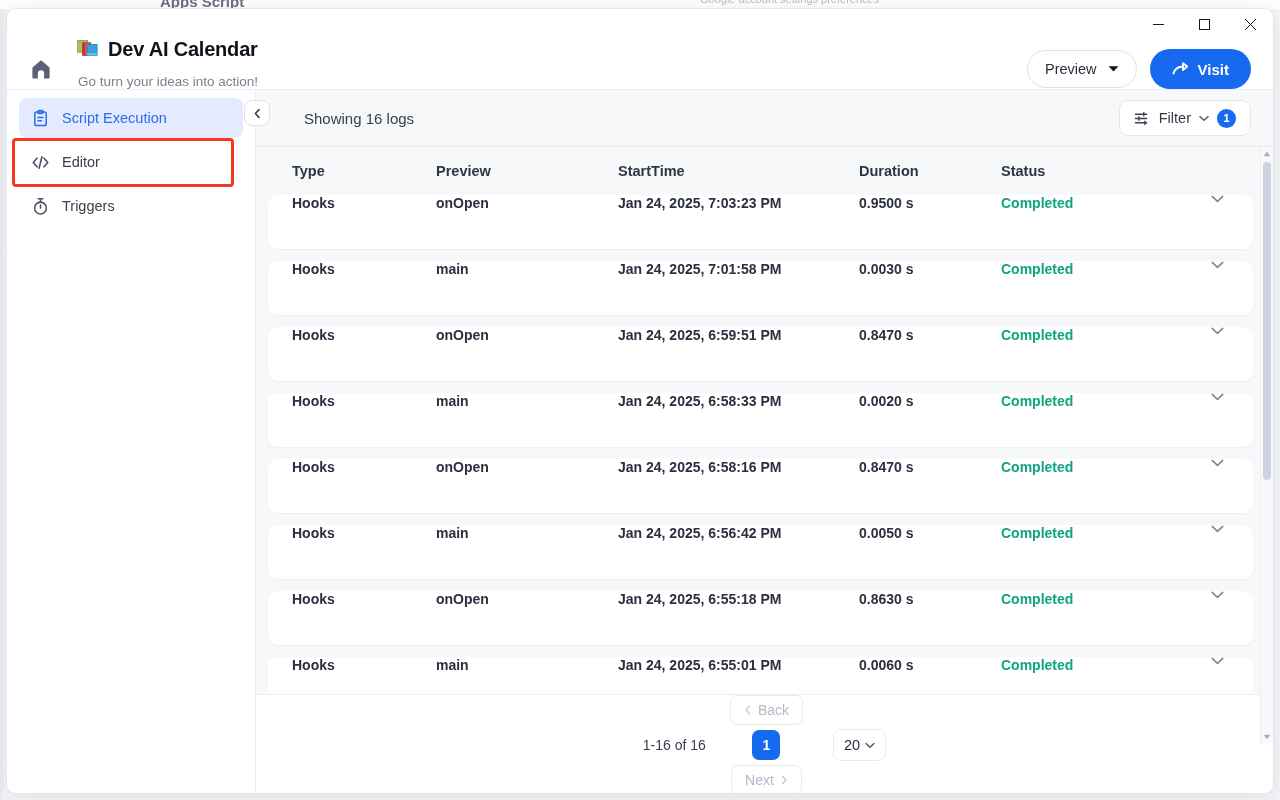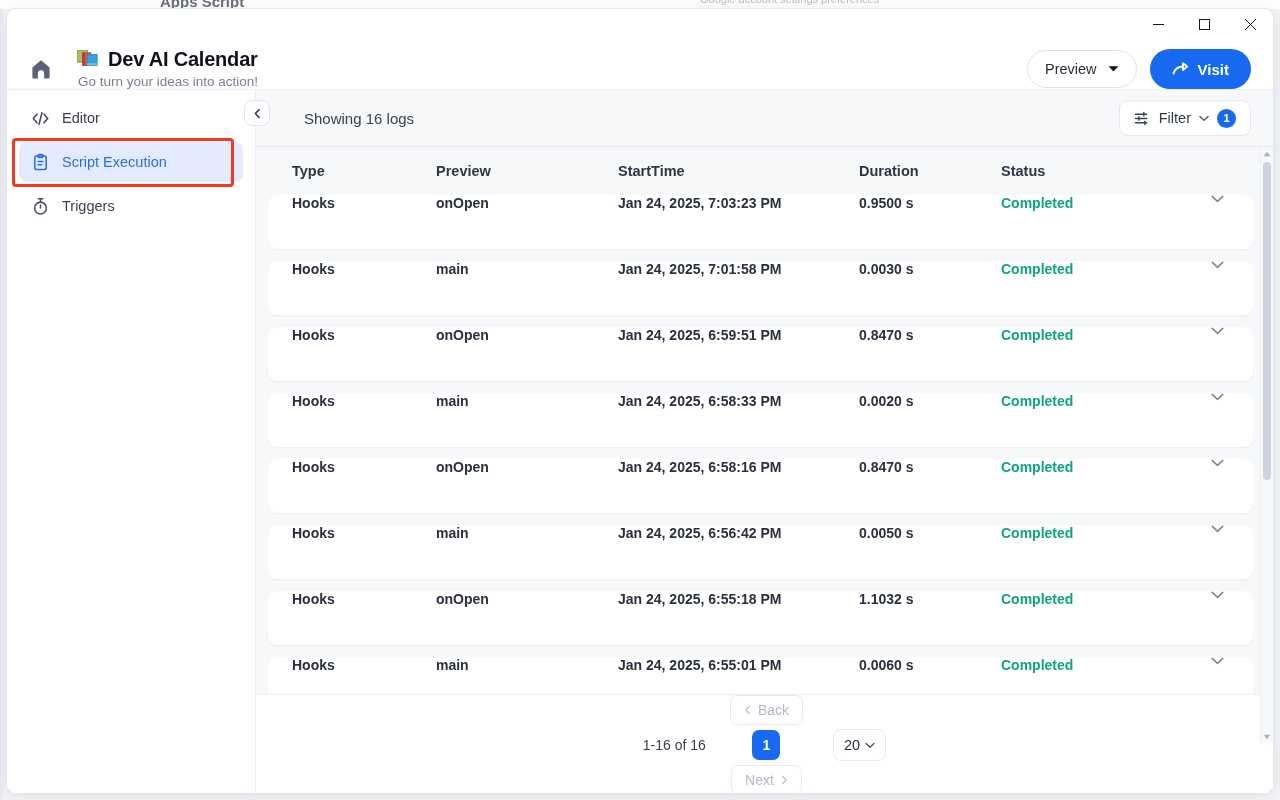--- a/index.html
+++ b/index.html
@@ -73,21 +73,21 @@
     margin-top: 8px;
   }
 
   .title-wrap { margin-top: 10px; }
   .title-row { display: flex; align-items: center; gap: 9px; }
   .app-logo { width: 22px; height: 20px; position: relative; display:block; }
   .app-title {
     font-size: 20px; font-weight: bold; color: #10131c; letter-spacing: -.2px;
   }
   .app-sub {
-    font-size: 13.5px; color: #7b8190; margin-top: 3px; margin-left: 1px;
+    font-size: 13.5px; color: #7b8190; margin-top: 13px; margin-left: 1px;
   }
 
   .header-actions {
     margin-left: auto; display: flex; align-items: center; gap: 13px;
     margin-top: 14px;
   }
   .btn-preview {
     height: 38px; padding: 0 17px;
     display: flex; align-items: center; gap: 11px;
     border: 1px solid #dfe1e8; border-radius: 19px;
@@ -330,38 +330,38 @@
         </svg>
         <span>Visit</span>
       </button>
     </div>
   </div>
 
   <div class="body-wrap">
 
     <nav class="sidebar">
 
-      <div class="nav-item">
-        <span class="ico">
-          <svg width="19" height="19" viewBox="0 0 20 20" fill="none" stroke="#4a5062" stroke-width="1.7" stroke-linecap="round" stroke-linejoin="round">
-            <path d="M6.3 5.5 2.4 10l3.9 4.5M13.7 5.5 17.6 10l-3.9 4.5M11.5 4 8.5 16"></path>
-          </svg>
-        </span>
-        <span>Editor</span>
-      </div>
-
       <div class="nav-item active">
         <span class="ico">
           <svg width="19" height="19" viewBox="0 0 20 20" fill="none" stroke="#2b6dea" stroke-width="1.6" stroke-linecap="round" stroke-linejoin="round">
             <rect x="4" y="3.2" width="12" height="14.2" rx="2"></rect>
             <rect x="7.4" y="1.6" width="5.2" height="3.1" rx="1"></rect>
             <path d="M7.4 9h5.2M7.4 12.3h3.6"></path>
           </svg>
         </span>
         <span>Script Execution</span>
+      </div>
+
+      <div class="nav-item">
+        <span class="ico">
+          <svg width="19" height="19" viewBox="0 0 20 20" fill="none" stroke="#4a5062" stroke-width="1.7" stroke-linecap="round" stroke-linejoin="round">
+            <path d="M6.3 5.5 2.4 10l3.9 4.5M13.7 5.5 17.6 10l-3.9 4.5M11.5 4 8.5 16"></path>
+          </svg>
+        </span>
+        <span>Editor</span>
       </div>
 
       <div class="nav-item">
         <span class="ico">
           <svg width="19" height="19" viewBox="0 0 20 20" fill="none" stroke="#4a5062" stroke-width="1.6" stroke-linecap="round" stroke-linejoin="round">
             <circle cx="10" cy="11.6" r="6.2"></circle>
             <path d="M10 8.3v3.3M7.6 1.9h4.8M10 1.9v3.4"></path>
           </svg>
         </span>
         <span>Triggers</span>
@@ -475,21 +475,21 @@
               <div class="col-exp chev-cell">
                 <svg width="13" height="8" viewBox="0 0 13 8" fill="none" stroke="#7e8496" stroke-width="1.5" stroke-linecap="round" stroke-linejoin="round">
                   <path d="M1.2 1.4 6.5 6.4 11.8 1.4"></path>
                 </svg>
               </div>
             </div>
             <div class="row">
               <div class="cell bold col-type">Hooks</div>
               <div class="cell bold col-func">onOpen</div>
               <div class="cell bold col-time">Jan 24, 2025, 6:55:18 PM</div>
-              <div class="cell bold col-dur">1.1032 s</div>
+              <div class="cell bold col-dur">0.8630 s</div>
               <div class="cell status col-stat">Completed</div>
               <div class="col-exp chev-cell">
                 <svg width="13" height="8" viewBox="0 0 13 8" fill="none" stroke="#7e8496" stroke-width="1.5" stroke-linecap="round" stroke-linejoin="round">
                   <path d="M1.2 1.4 6.5 6.4 11.8 1.4"></path>
                 </svg>
               </div>
             </div>
             <div class="row">
               <div class="cell bold col-type">Hooks</div>
               <div class="cell bold col-func">main</div>

